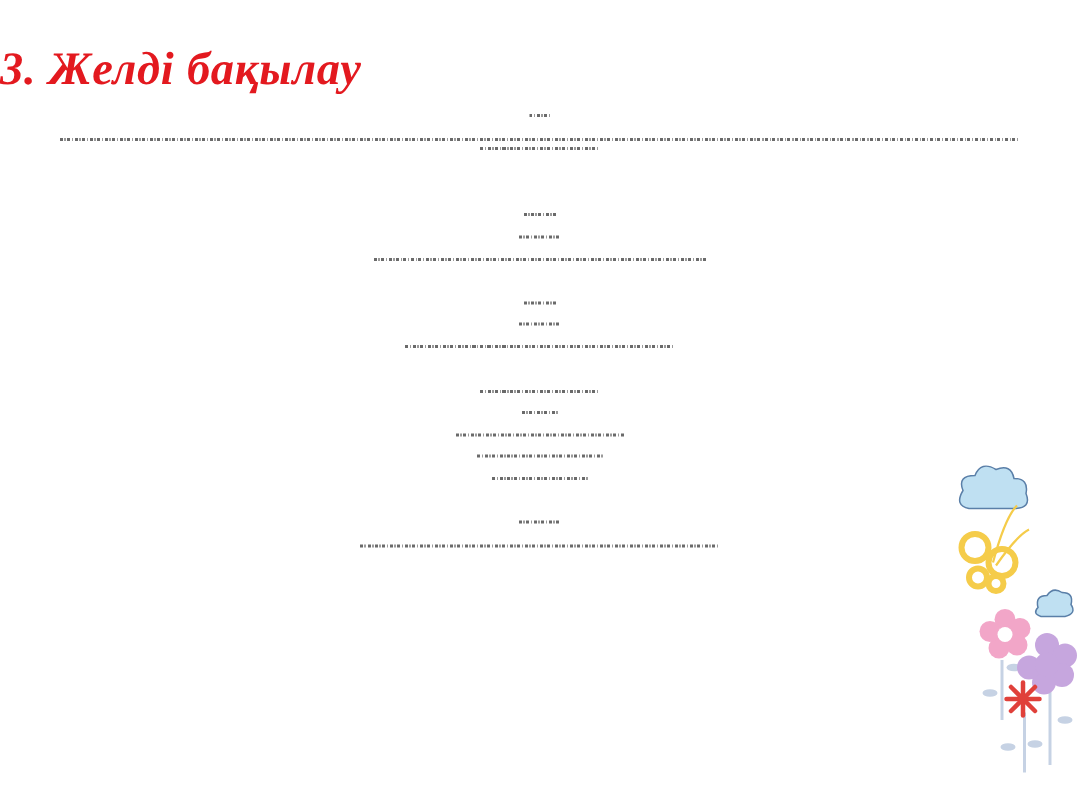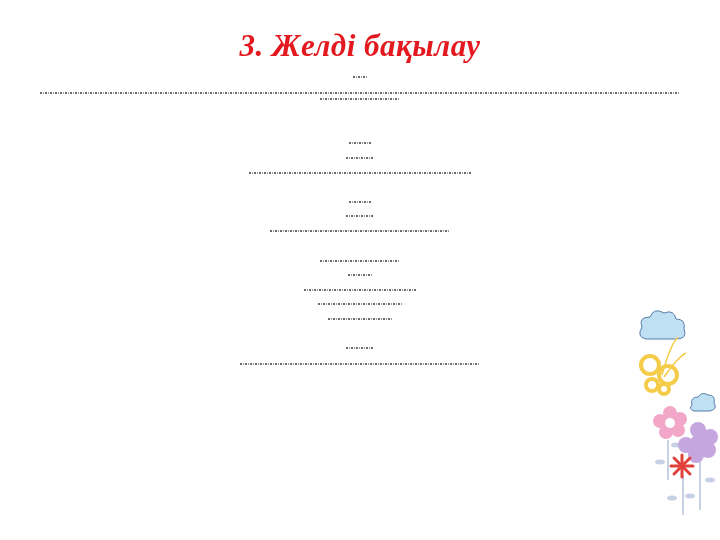--- a/index.html
+++ b/index.html
@@ -1,17 +1,17 @@
 <!DOCTYPE html>
 <html><head>
 <meta charset="utf-8">
 <style>
   html,body{margin:0;padding:0;}
   body{width:720px;height:540px;background:#ffffff;position:relative;overflow:hidden;font-family:"Liberation Serif",serif;}
-  .title{position:absolute;top:28px;left:0;width:720px;text-align:center;color:#e3191f;font-weight:bold;font-style:italic;font-size:31px;font-family:"Liberation Serif",serif;letter-spacing:0.5px;}
+  .title{position:absolute;top:28px;left:0;width:720px;text-align:left;color:#e3191f;font-weight:bold;font-style:italic;font-size:31px;font-family:"Liberation Serif",serif;letter-spacing:0.5px;}
   .line{position:absolute;left:0;width:720px;text-align:center;font-family:"Liberation Sans",sans-serif;font-size:3px;color:#555;white-space:nowrap;overflow:hidden;}
   .bar{display:inline-block;height:2px;background:repeating-linear-gradient(90deg,#6a6a6a 0 2px,transparent 2px 3px,#9a9a9a 3px 4px,transparent 4px 5px);vertical-align:middle;}
   .deco{position:absolute;left:620px;top:305px;width:100px;height:235px;}
 </style>
 </head>
 <body>
 
 <div class="title">3. Желді бақылау</div>
 
 <div id="body-lines">

